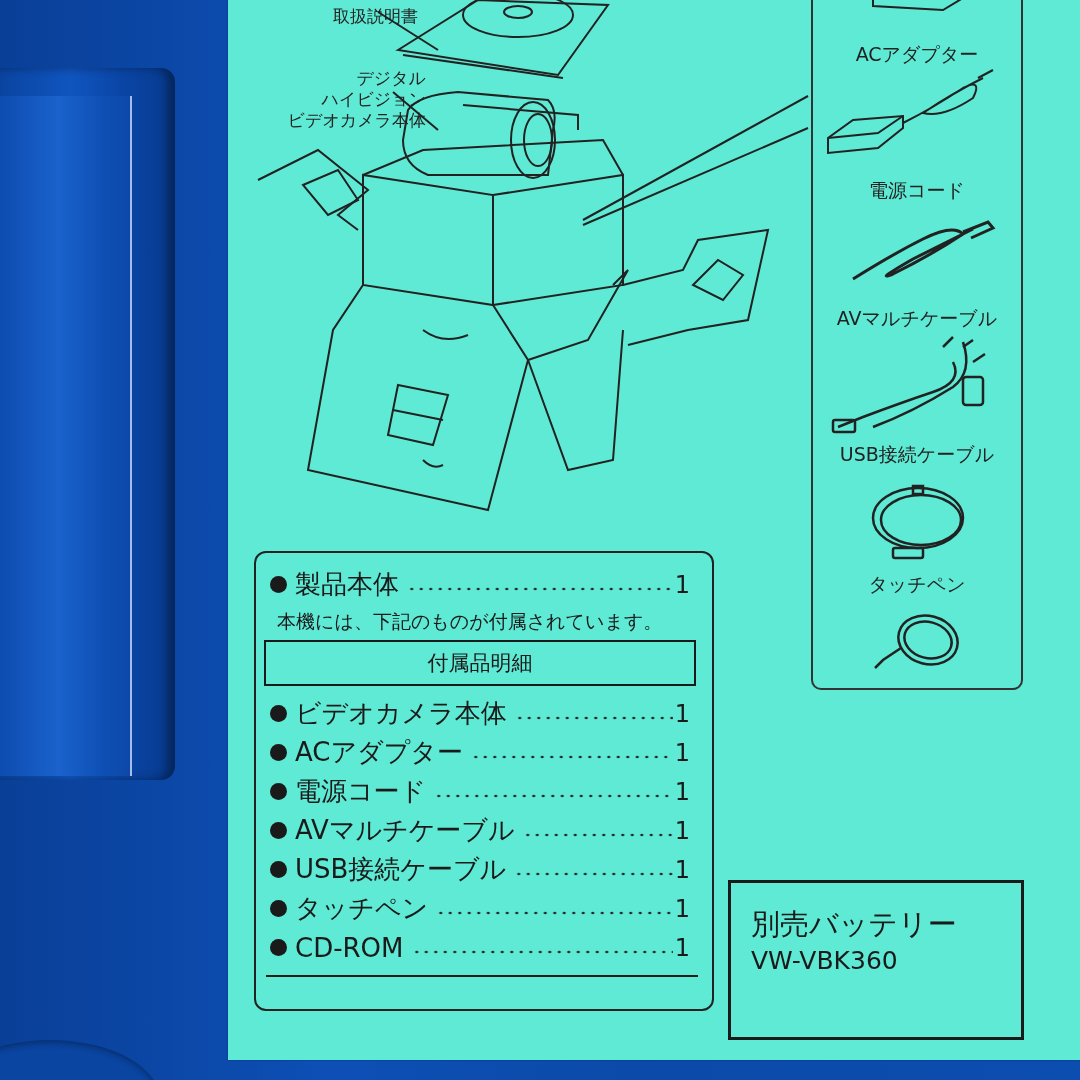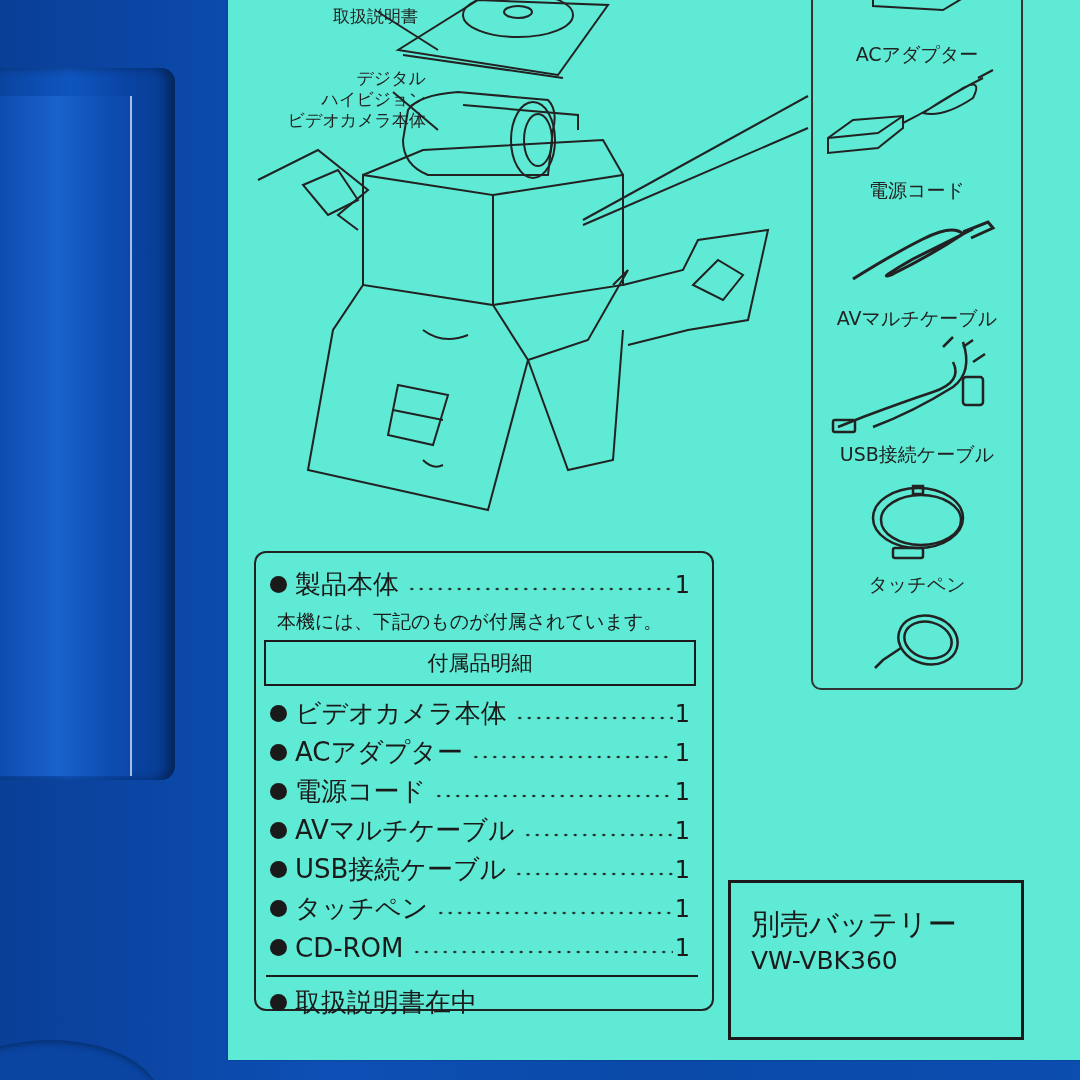--- a/index.html
+++ b/index.html
@@ -246,24 +246,20 @@
       <span class="qty">1</span>
     </div>
     <div class="row">
       <span class="bullet"></span>
       <span class="name">CD-ROM</span>
       <span class="dots"></span>
       <span class="qty">1</span>
     </div>
 
     <div class="divider"></div>
-    <div class="row">
-      <span class="bullet"></span>
-      <span class="name">取扱説明書在中</span>
-    </div>
   </div>
 
   <div class="battery-box">
     <div class="battery-title">別売バッテリー</div>
     <div class="battery-model">VW-VBK360</div>
   </div>
 
 </div>
 
 </body></html>

